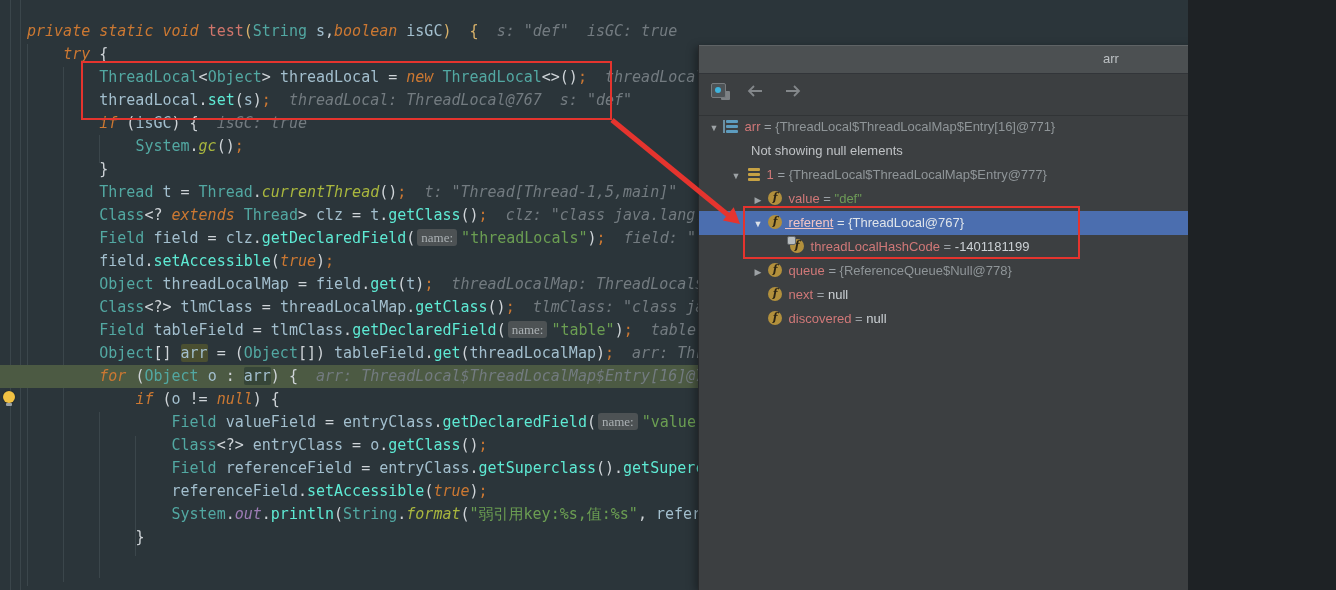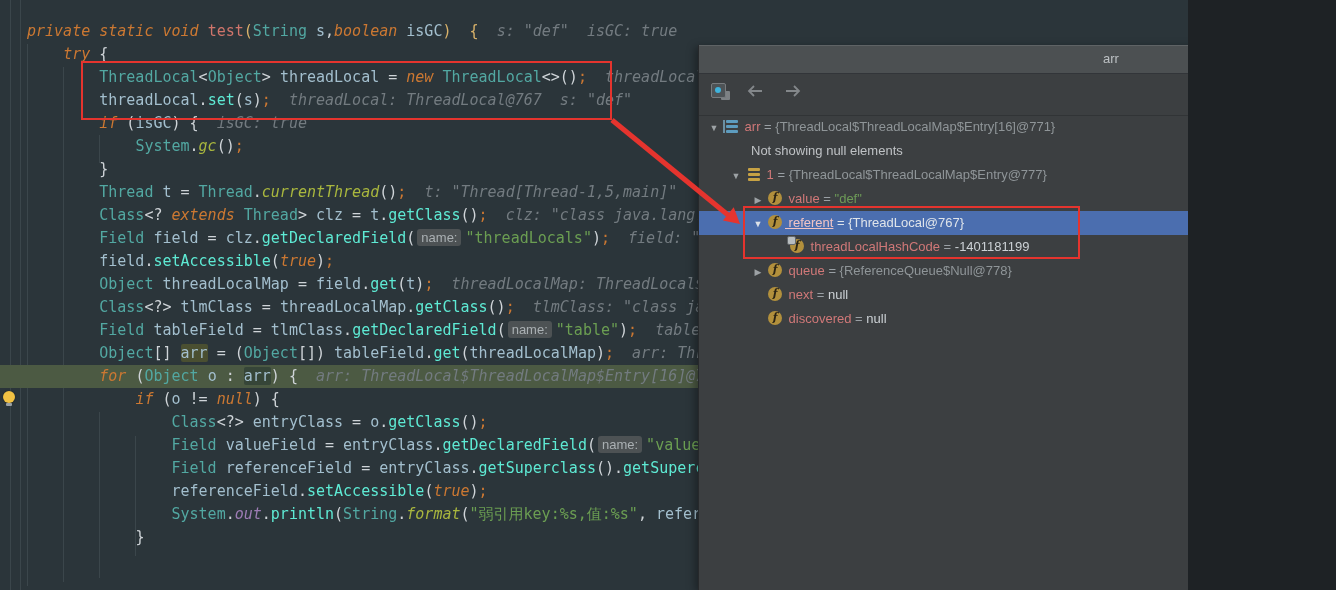--- a/index.html
+++ b/index.html
@@ -22,21 +22,21 @@
   .tk.f{color:#9d7cb5;font-style:italic;}
   .tk.s{color:#6b9e52;}
   .tk.p{color:#cfd4d8;}
   .tk.g{color:#d9b26a;}
   .tk.d{color:#cc7832;}
   .tk.h{color:#737b80;font-style:italic;}
   .tk.occ1{background:#4a4f31;border-radius:2px;}
   .tk.occ2{background:#364538;border-radius:2px;}
   .tk.chip{display:inline-block;background:#4d5254;color:#aab0b3;border-radius:3px;
     padding:0 4px;margin:0 4px 0 2px;font-size:13px;line-height:17px;vertical-align:1px;
-    font-family:Liberation Sans, sans-serif;}
+    font-family:Liberation Serif, serif;}
   #bulb{position:absolute;left:3px;top:391px;width:12px;height:12px;border-radius:50%;
     background:#f2c243;box-shadow:0 0 2px rgba(0,0,0,.4);}
   #bulb::after{content:"";position:absolute;left:3px;top:12px;width:6px;height:3px;
     background:#9aa0a4;border-radius:1px;}
 
   
   #panel{position:absolute;left:698px;top:45px;width:638px;height:545px;
     background:#3c3f41;border-left:1px solid #27292b;box-shadow:-3px 2px 8px rgba(0,0,0,.35);
     font-family:"Liberation Sans",sans-serif;}
   #panel-title{position:relative;height:27px;background:#4c5052;border-top:1px solid #5f6365;
@@ -100,22 +100,22 @@
         <div class="code-line"><span>        </span><span class="tk c">Thread</span><span class="tk "> </span><span class="tk i">t</span><span class="tk p"> = </span><span class="tk c">Thread</span><span class="tk p">.</span><span class="tk mi">currentThread</span><span class="tk p">()</span><span class="tk d">;</span><span class="tk ">  </span><span class="tk h">t: "Thread[Thread-1,5,main]"</span></div>
         <div class="code-line"><span>        </span><span class="tk c">Class</span><span class="tk p">&lt;? </span><span class="tk k">extends </span><span class="tk c">Thread</span><span class="tk p">&gt; </span><span class="tk i">clz</span><span class="tk p"> = </span><span class="tk i">t</span><span class="tk p">.</span><span class="tk m">getClass</span><span class="tk p">()</span><span class="tk d">;</span><span class="tk ">  </span><span class="tk h">clz: "class java.lang.</span></div>
         <div class="code-line"><span>        </span><span class="tk c">Field</span><span class="tk "> </span><span class="tk i">field</span><span class="tk p"> = </span><span class="tk i">clz</span><span class="tk p">.</span><span class="tk m">getDeclaredField</span><span class="tk p">(</span><span class="tk chip">name:</span><span class="tk s">"threadLocals"</span><span class="tk p">)</span><span class="tk d">;</span><span class="tk ">  </span><span class="tk h">field: "</span></div>
         <div class="code-line"><span>        </span><span class="tk i">field</span><span class="tk p">.</span><span class="tk m">setAccessible</span><span class="tk p">(</span><span class="tk k">true</span><span class="tk p">)</span><span class="tk d">;</span></div>
         <div class="code-line"><span>        </span><span class="tk c">Object</span><span class="tk "> </span><span class="tk i">threadLocalMap</span><span class="tk p"> = </span><span class="tk i">field</span><span class="tk p">.</span><span class="tk m">get</span><span class="tk p">(</span><span class="tk i">t</span><span class="tk p">)</span><span class="tk d">;</span><span class="tk ">  </span><span class="tk h">threadLocalMap: ThreadLocal$</span></div>
         <div class="code-line"><span>        </span><span class="tk c">Class</span><span class="tk p">&lt;?&gt; </span><span class="tk i">tlmClass</span><span class="tk p"> = </span><span class="tk i">threadLocalMap</span><span class="tk p">.</span><span class="tk m">getClass</span><span class="tk p">()</span><span class="tk d">;</span><span class="tk ">  </span><span class="tk h">tlmClass: "class ja</span></div>
         <div class="code-line"><span>        </span><span class="tk c">Field</span><span class="tk "> </span><span class="tk i">tableField</span><span class="tk p"> = </span><span class="tk i">tlmClass</span><span class="tk p">.</span><span class="tk m">getDeclaredField</span><span class="tk p">(</span><span class="tk chip">name:</span><span class="tk s">"table"</span><span class="tk p">)</span><span class="tk d">;</span><span class="tk ">  </span><span class="tk h">table</span></div>
         <div class="code-line"><span>        </span><span class="tk c">Object</span><span class="tk p">[] </span><span class="tk i occ1">arr</span><span class="tk p"> = (</span><span class="tk c">Object</span><span class="tk p">[]) </span><span class="tk i">tableField</span><span class="tk p">.</span><span class="tk m">get</span><span class="tk p">(</span><span class="tk i">threadLocalMap</span><span class="tk p">)</span><span class="tk d">;</span><span class="tk ">  </span><span class="tk h">arr: Thr</span></div>
         <div class="code-line current"><span>        </span><span class="tk k">for </span><span class="tk p">(</span><span class="tk c">Object</span><span class="tk "> </span><span class="tk i">o</span><span class="tk p"> : </span><span class="tk i occ2">arr</span><span class="tk p">) </span><span class="tk p">{</span><span class="tk ">  </span><span class="tk h">arr: ThreadLocal$ThreadLocalMap$Entry[16]@7</span></div>
         <div class="code-line"><span>            </span><span class="tk k">if </span><span class="tk p">(</span><span class="tk i">o</span><span class="tk p"> != </span><span class="tk k">null</span><span class="tk p">) </span><span class="tk p">{</span></div>
+        <div class="code-line"><span>                </span><span class="tk c">Field</span><span class="tk "> </span><span class="tk i">valueField</span><span class="tk p"> = </span><span class="tk i">entryClass</span><span class="tk p">.</span><span class="tk m">getDeclaredField</span><span class="tk p">(</span><span class="tk chip">name:</span><span class="tk s">"value</span></div>
         <div class="code-line"><span>                </span><span class="tk c">Class</span><span class="tk p">&lt;?&gt; </span><span class="tk i">entryClass</span><span class="tk p"> = </span><span class="tk i">o</span><span class="tk p">.</span><span class="tk m">getClass</span><span class="tk p">()</span><span class="tk d">;</span></div>
-        <div class="code-line"><span>                </span><span class="tk c">Field</span><span class="tk "> </span><span class="tk i">valueField</span><span class="tk p"> = </span><span class="tk i">entryClass</span><span class="tk p">.</span><span class="tk m">getDeclaredField</span><span class="tk p">(</span><span class="tk chip">name:</span><span class="tk s">"value</span></div>
         <div class="code-line"><span>                </span><span class="tk c">Field</span><span class="tk "> </span><span class="tk i">referenceField</span><span class="tk p"> = </span><span class="tk i">entryClass</span><span class="tk p">.</span><span class="tk m">getSuperclass</span><span class="tk p">().</span><span class="tk m">getSuperc</span></div>
         <div class="code-line"><span>                </span><span class="tk i">referenceField</span><span class="tk p">.</span><span class="tk m">setAccessible</span><span class="tk p">(</span><span class="tk k">true</span><span class="tk p">)</span><span class="tk d">;</span></div>
         <div class="code-line"><span>                </span><span class="tk c">System</span><span class="tk p">.</span><span class="tk f">out</span><span class="tk p">.</span><span class="tk m">println</span><span class="tk p">(</span><span class="tk c">String</span><span class="tk p">.</span><span class="tk mi">format</span><span class="tk p">(</span><span class="tk s">"弱引用key:%s,值:%s"</span><span class="tk p">, </span><span class="tk i">refer</span></div>
         <div class="code-line"><span>            </span><span class="tk p">}</span></div>
       </div>
     <div id="bulb"></div>
   </div>
 
   <div id="panel">
     <div id="panel-title">

